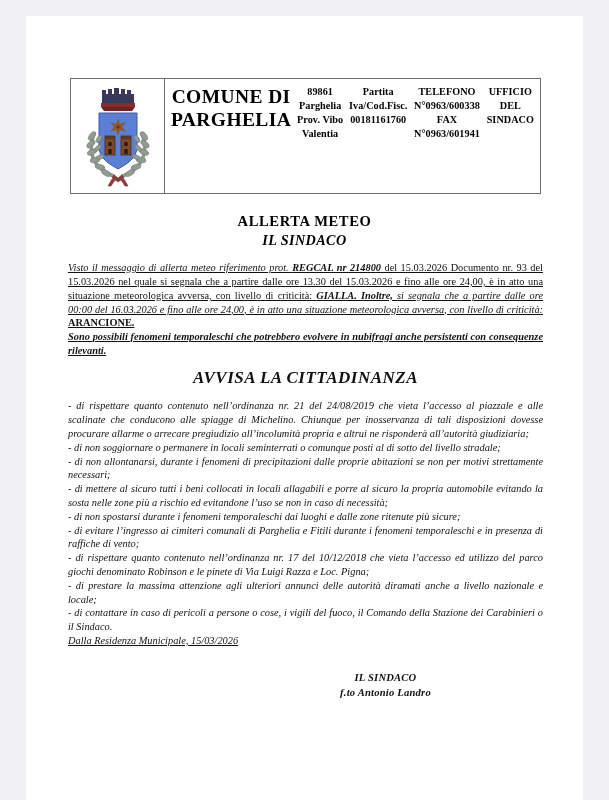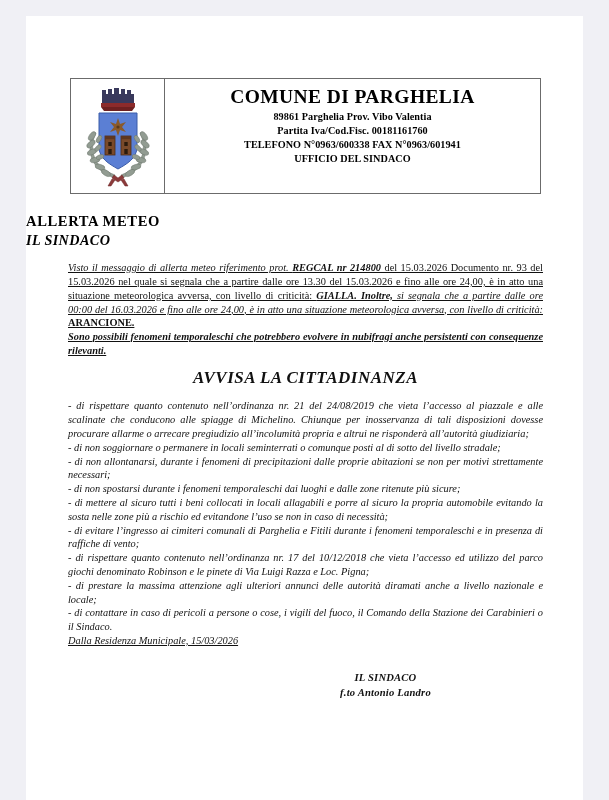--- a/index.html
+++ b/index.html
@@ -42,21 +42,21 @@
     justify-content: center;
     padding: 5px 2px;
     box-sizing: border-box;
   }
   .addr-cell {
     flex: 1;
     text-align: center;
     padding: 6px 6px 7px 6px;
     box-sizing: border-box;
     display: flex;
-    flex-direction: column;
+    flex-direction: row;
   }
   .org-name {
     font-size: 19.5px;
     font-weight: bold;
     letter-spacing: 0.4px;
     line-height: 1.18;
     margin-bottom: 2px;
   }
   .addr-line {
     font-size: 10.2px;
@@ -67,20 +67,21 @@
 
   
   .crest {
     width: 76px;
     height: 104px;
     display: block;
   }
 
   
   .doc-title-wrap {
+    text-align: center;
     margin-top: 18px;
   }
   .doc-title {
     font-size: 14.6px;
     font-weight: bold;
     letter-spacing: 0.6px;
     line-height: 1.28;
   }
   .doc-subtitle {
     font-size: 14.2px;
@@ -227,22 +228,22 @@
 
       <p class="para"><span>Visto il messaggio di allerta meteo riferimento prot. </span><span class="b">REGCAL nr 214800</span><span class="nb"> del 15.03.2026 Documento nr. 93 del 15.03.2026 nel quale si segnala che a partire dalle ore 13.30 del 15.03.2026 e fino alle ore 24,00, è in atto una situazione meteorologica avversa, con livello di criticità: </span><span class="b">GIALLA. Inoltre,</span><span> si segnala che a partire dalle ore 00:00 del 16.03.2026 e fino alle ore 24,00, è in atto una situazione meteorologica avversa, con livello di criticità: </span><span class="b nb">ARANCIONE.</span></p>
 
       <p class="para b">Sono possibili fenomeni temporaleschi che potrebbero evolvere in nubifragi anche persistenti con consequenze rilevanti.</p>
 
       <div class="center-head">AVVISA LA CITTADINANZA</div>
 
       <p class="bullet">- di rispettare quanto contenuto nell’ordinanza nr. 21 del 24/08/2019 che vieta l’accesso al piazzale e alle scalinate che conducono alle spiagge di Michelino. Chiunque per inosservanza di tali disposizioni dovesse procurare allarme o arrecare pregiudizio all’incolumità propria e altrui ne risponderà all’autorità giudiziaria;</p>
       <p class="bullet">- di non soggiornare o permanere in locali seminterrati o comunque posti al di sotto del livello stradale;</p>
       <p class="bullet">- di non allontanarsi, durante i fenomeni di precipitazioni dalle proprie abitazioni se non per motivi strettamente necessari;</p>
+      <p class="bullet">- di mettere al sicuro tutti i beni collocati in locali allagabili e porre al sicuro la propria automobile evitando la sosta nelle zone più a rischio ed evitandone l’uso se non in caso di necessità;</p>
       <p class="bullet">- di non spostarsi durante i fenomeni temporaleschi dai luoghi e dalle zone ritenute più sicure;</p>
-      <p class="bullet">- di mettere al sicuro tutti i beni collocati in locali allagabili e porre al sicuro la propria automobile evitando la sosta nelle zone più a rischio ed evitandone l’uso se non in caso di necessità;</p>
       <p class="bullet">- di evitare l’ingresso ai cimiteri comunali di Parghelia e Fitili durante i fenomeni temporaleschi e in presenza di raffiche di vento;</p>
       <p class="bullet">- di rispettare quanto contenuto nell’ordinanza nr. 17 del 10/12/2018 che vieta l’accesso ed utilizzo del parco giochi denominato Robinson e le pinete di Via Luigi Razza e Loc. Pigna;</p>
       <p class="bullet">- di prestare la massima attenzione agli ulteriori annunci delle autorità diramati anche a livello nazionale e locale;</p>
       <p class="bullet">- di contattare in caso di pericoli a persone o cose, i vigili del fuoco, il Comando della Stazione dei Carabinieri o il Sindaco.</p>
 
       <p class="para">Dalla Residenza Municipale, 15/03/2026</p>
 
       <div class="sig-block">
         <div class="sig-line">IL SINDACO</div>
         <div class="sig-line">f.to Antonio Landro</div>

